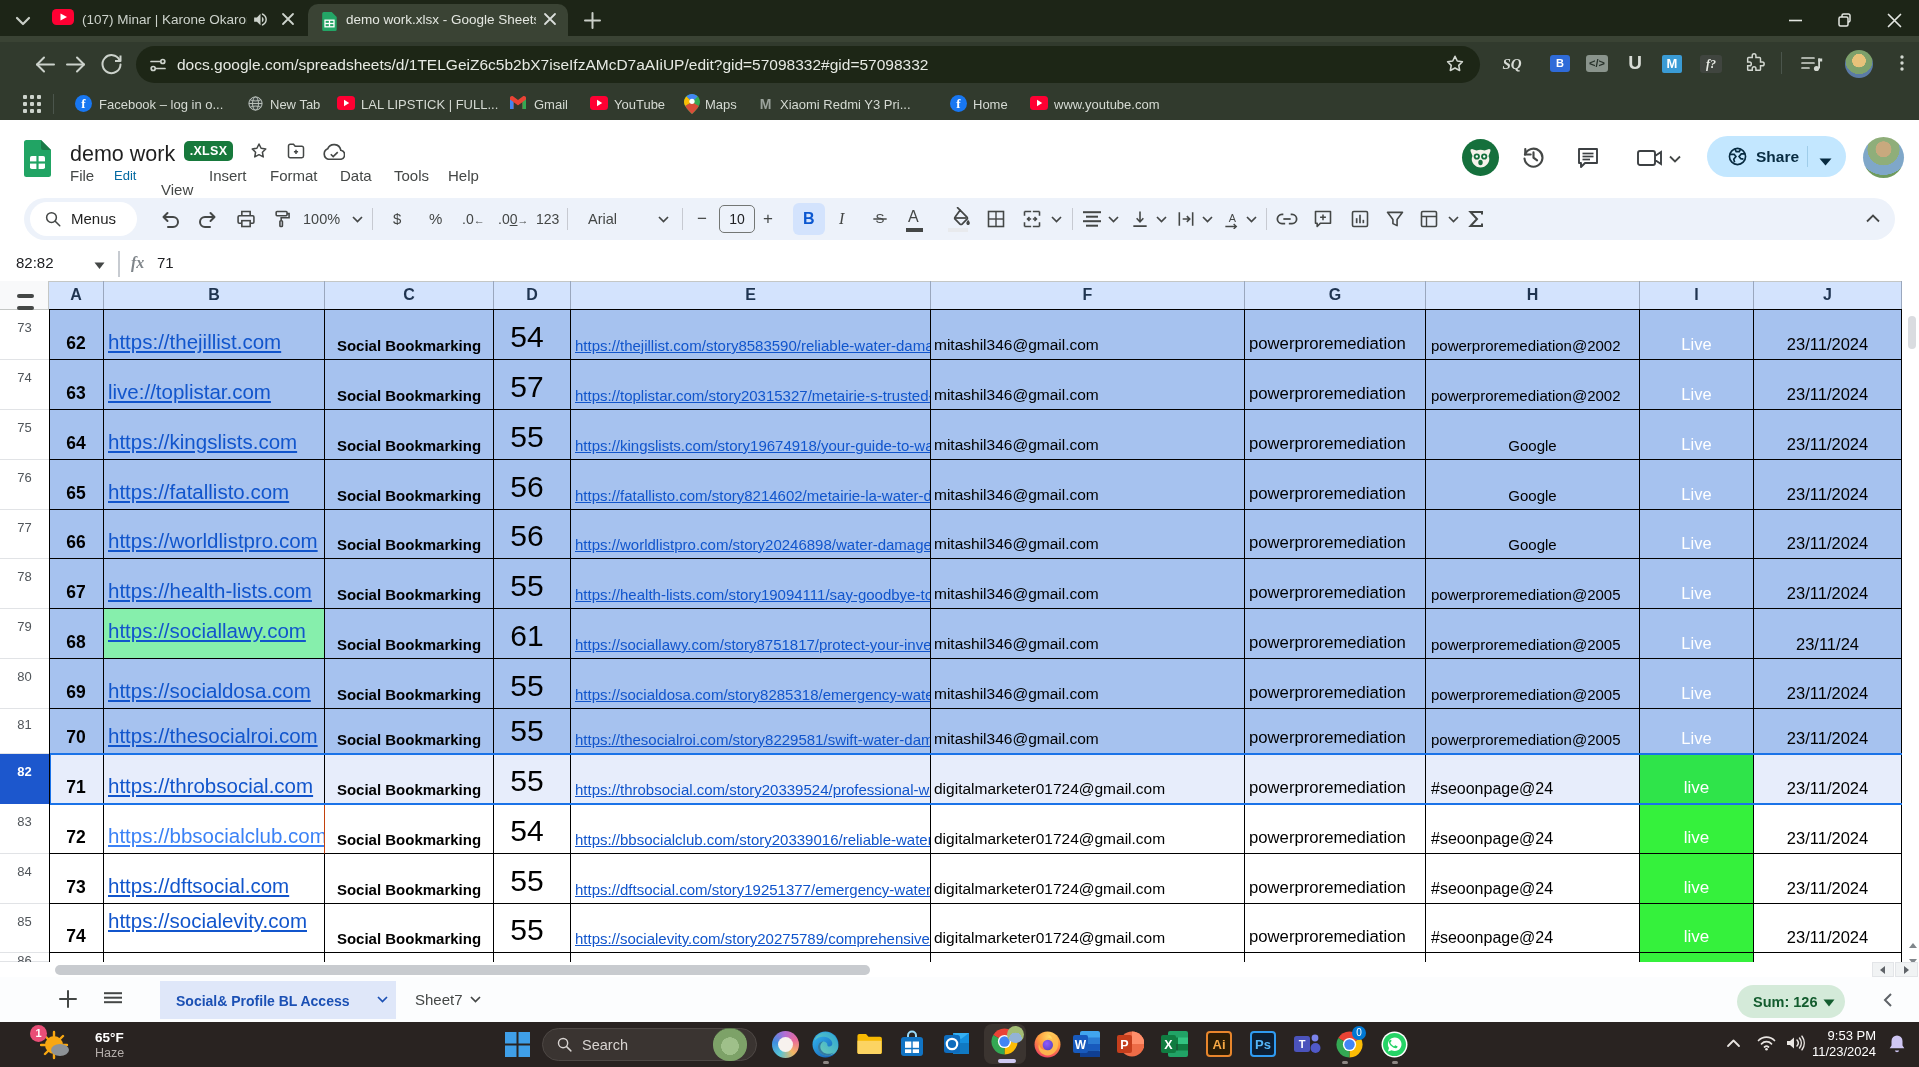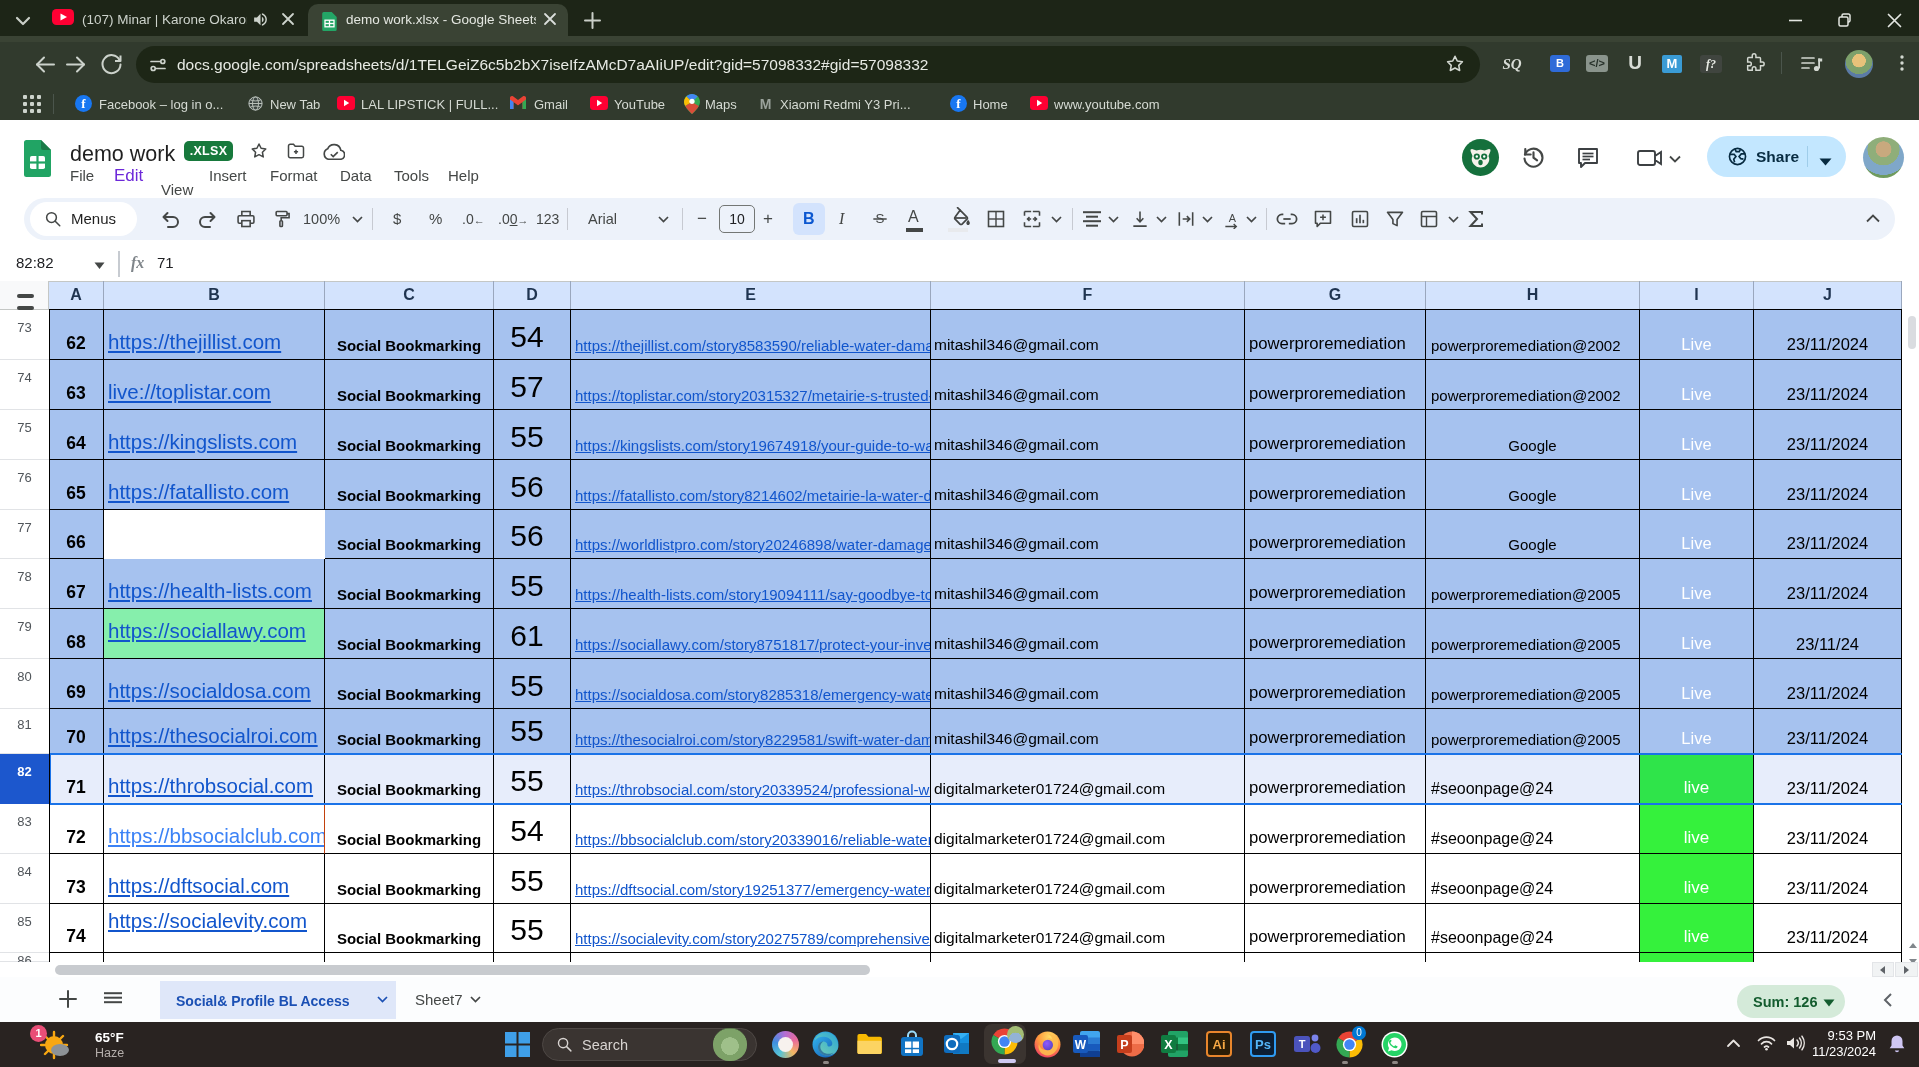--- a/index.html
+++ b/index.html
@@ -186,21 +186,21 @@
   </svg>
 <svg class="abs" style="left:286px;top:141px" width="20" height="20" viewBox="0 0 24 24">
     <path d="M3 6 a2 2 0 0 1 2-2 h4 l2 2.4 H19 a2 2 0 0 1 2 2 V18 a2 2 0 0 1-2 2 H5 a2 2 0 0 1-2-2 Z" fill="none" stroke="#444746" stroke-width="1.8"></path>
     <path d="M12 10.5 v5 M9.5 13 h5" stroke="#444746" stroke-width="1.8"></path>
   </svg>
 <svg class="abs" style="left:323px;top:143px" width="22" height="17" viewBox="0 0 24 17">
     <path d="M19.4 7.1 A7.5 7.5 0 0 0 5.1 5.6 A6 6 0 0 0 6 17 H19 a5 5 0 0 0 .4-9.9 Z" fill="none" stroke="#444746" stroke-width="1.8"></path>
     <path d="M8.5 11.5 l2.6 2.6 5-5" fill="none" stroke="#444746" stroke-width="1.8"></path>
   </svg>
 <div class="abs" style="left:70px;top:166px;color:#444746;font-size:15px;line-height:20px;">File</div>
-<div class="abs" style="left:114px;top:166px;color:#6d28d9;font-size:17px;line-height:20px;">Edit</div>
+<div class="abs" style="left:114px;top:166px;color:#0369a1;font-size:13px;line-height:20px;">Edit</div>
 <div class="abs" style="left:161px;top:180px;color:#444746;font-size:15px;line-height:20px;">View</div>
 <div class="abs" style="left:209px;top:166px;color:#444746;font-size:15px;line-height:20px;">Insert</div>
 <div class="abs" style="left:270px;top:166px;color:#444746;font-size:15px;line-height:20px;">Format</div>
 <div class="abs" style="left:340px;top:166px;color:#444746;font-size:15px;line-height:20px;">Data</div>
 <div class="abs" style="left:394px;top:166px;color:#444746;font-size:15px;line-height:20px;">Tools</div>
 <div class="abs" style="left:448px;top:166px;color:#444746;font-size:15px;line-height:20px;">Help</div>
 <div class="abs" style="left:1462px;top:139px;width:37px;height:37px;border-radius:50%;background:#15703c;"></div>
 <svg class="abs" style="left:1469px;top:147px" width="23" height="22" viewBox="0 0 23 22">
     <path d="M3 2 Q1 2 1.5 4 L3.5 9 Q1.5 13 4.5 17 Q7.5 20.5 11.5 20.5 Q15.5 20.5 18.5 17 Q21.5 13 19.5 9 L21.5 4 Q22 2 20 2 L15.5 3.5 Q11.5 2.2 7.5 3.5 Z" fill="#f5f2ea"></path>
     <circle cx="7.8" cy="9.5" r="3.1" fill="#15703c"></circle>
@@ -514,20 +514,23 @@
 <div class="abs" style="left:1640px;top:150px;width:114px;height:50px;background:#a6c2ef;border-right:1px solid #000;border-bottom:1px solid #000;overflow:hidden;display:flex;align-items:flex-end;color:#fff;font-size:16.5px;justify-content:center;">
       <span style="white-space:nowrap;margin-bottom:5px;">Live</span>
     </div>
 <div class="abs" style="left:1754px;top:150px;width:148px;height:50px;background:#a6c2ef;border-right:1px solid #000;border-bottom:1px solid #000;overflow:hidden;display:flex;align-items:flex-end;color:#000;font-size:16.5px;justify-content:center;">
       <span style="white-space:nowrap;margin-bottom:5px;">23/11/2024</span>
     </div>
 <div class="abs" style="left:0;top:200px;width:49px;height:49px;background:#fff;border-bottom:1px solid #e1e3e6;color:#50555a;font-size:13px;text-align:center;line-height:35px;">77</div>
 <div class="abs" style="left:49px;top:200px;width:55px;height:49px;background:#a6c2ef;border-right:1px solid #000;border-bottom:1px solid #000;overflow:hidden;display:flex;align-items:flex-end;color:#000;font-weight:bold;font-size:17.5px;justify-content:center;">
       <span style="white-space:nowrap;margin-bottom:5px;">66</span>
     </div>
+<div class="abs" style="left:104px;top:200px;width:221px;height:49px;background:#a6c2ef;border-right:1px solid #000;border-bottom:1px solid #000;overflow:hidden;display:flex;align-items:flex-end;color:#1155cc;text-decoration:underline;font-size:20.5px;justify-content:flex-start;padding-left:4px;">
+      <span style="white-space:nowrap;margin-bottom:5px;">https://worldlistpro.com</span>
+    </div>
 <div class="abs" style="left:325px;top:200px;width:169px;height:49px;background:#a6c2ef;border-right:1px solid #000;border-bottom:1px solid #000;overflow:hidden;display:flex;align-items:flex-end;color:#000;font-weight:bold;font-size:15px;justify-content:center;">
       <span style="white-space:nowrap;margin-bottom:5px;">Social Bookmarking</span>
     </div>
 <div class="abs" style="left:494px;top:200px;width:77px;height:49px;background:#a6c2ef;border-right:1px solid #000;border-bottom:1px solid #000;overflow:hidden;display:flex;align-items:flex-end;color:#000;font-size:30px;justify-content:center;padding-right:10px;">
       <span style="white-space:nowrap;margin-bottom:5px;">56</span>
     </div>
 <div class="abs" style="left:571px;top:200px;width:360px;height:49px;background:#a6c2ef;border-right:1px solid #000;border-bottom:1px solid #000;overflow:hidden;display:flex;align-items:flex-end;color:#1155cc;text-decoration:underline;font-size:15px;justify-content:flex-start;padding-left:4px;">
       <span style="white-space:nowrap;margin-bottom:5px;">https://worldlistpro.com/story20246898/water-damage</span>
     </div>
 <div class="abs" style="left:931px;top:200px;width:314px;height:49px;background:#a6c2ef;border-right:1px solid #000;border-bottom:1px solid #000;overflow:hidden;display:flex;align-items:flex-end;color:#000;font-size:15.5px;justify-content:flex-start;padding-left:3px;">

